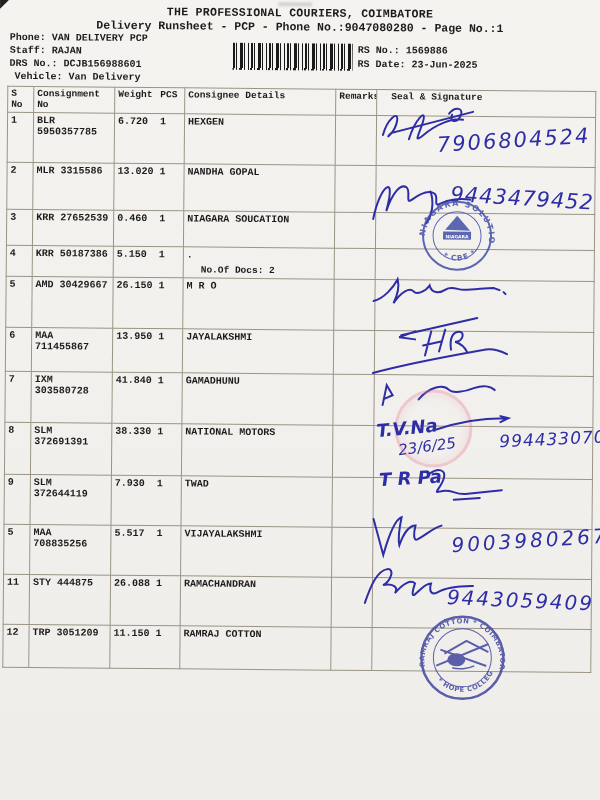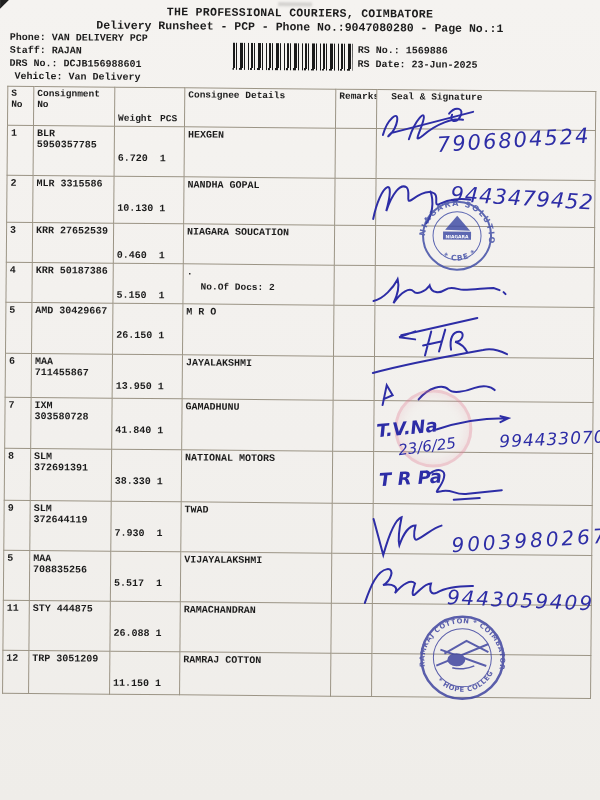--- a/index.html
+++ b/index.html
@@ -38,21 +38,21 @@
 
   table.runsheet { position:absolute; left:8px; top:86px; width:588px;
     border-collapse:collapse; table-layout:fixed; }
   table.runsheet th, table.runsheet td {
     border:1px solid #9b9485; vertical-align:top; text-align:left;
     padding:2px 3px; font-size:10px; font-weight:700; overflow:hidden;
   }
   table.runsheet thead th { height:14px; padding-top:1px; font-size:9.5px; }
   .col-sno{width:26px;} .col-con{width:81px;} .col-wp{width:70px;}
   .col-cd{width:151px;} .col-rm{width:41px;} .col-seal{width:219px;}
-  .wspan { display:inline-block; width:42px;margin-top:24px; }
+  .wspan { display:inline-block; width:42px; }
   .seal-head { padding-left:14px !important; }
   .note-line { padding-left:14px; font-size:9.5px; margin-top:4px; }
 
   .ink { position:absolute; color:#2d2da6; font-family:"DejaVu Sans",sans-serif;
     font-style:italic; white-space:nowrap; }
   svg.sig { position:absolute; overflow:visible; }
   svg.sig path { fill:none; stroke:#2d2da6; stroke-width:2; stroke-linecap:round; }
 
   .stamp { position:absolute; opacity:.82; }
   .pink-stamp { position:absolute; left:398px; top:386px; width:78px; height:78px;
@@ -110,21 +110,21 @@
           <td><span class="wspan">6.720</span><span>1</span></td>
           <td>
             <div>HEXGEN</div>
           </td>
           <td></td>
           <td></td>
         </tr>
         <tr style="height: 47px;">
           <td>2</td>
           <td>MLR 3315586</td>
-          <td><span class="wspan">10.130</span><span>1</span></td>
+          <td><span class="wspan">13.020</span><span>1</span></td>
           <td>
             <div>NANDHA GOPAL</div>
           </td>
           <td></td>
           <td></td>
         </tr>
         <tr style="height: 36px;">
           <td>3</td>
           <td>KRR 27652539</td>
           <td><span class="wspan">0.460</span><span>1</span></td>

